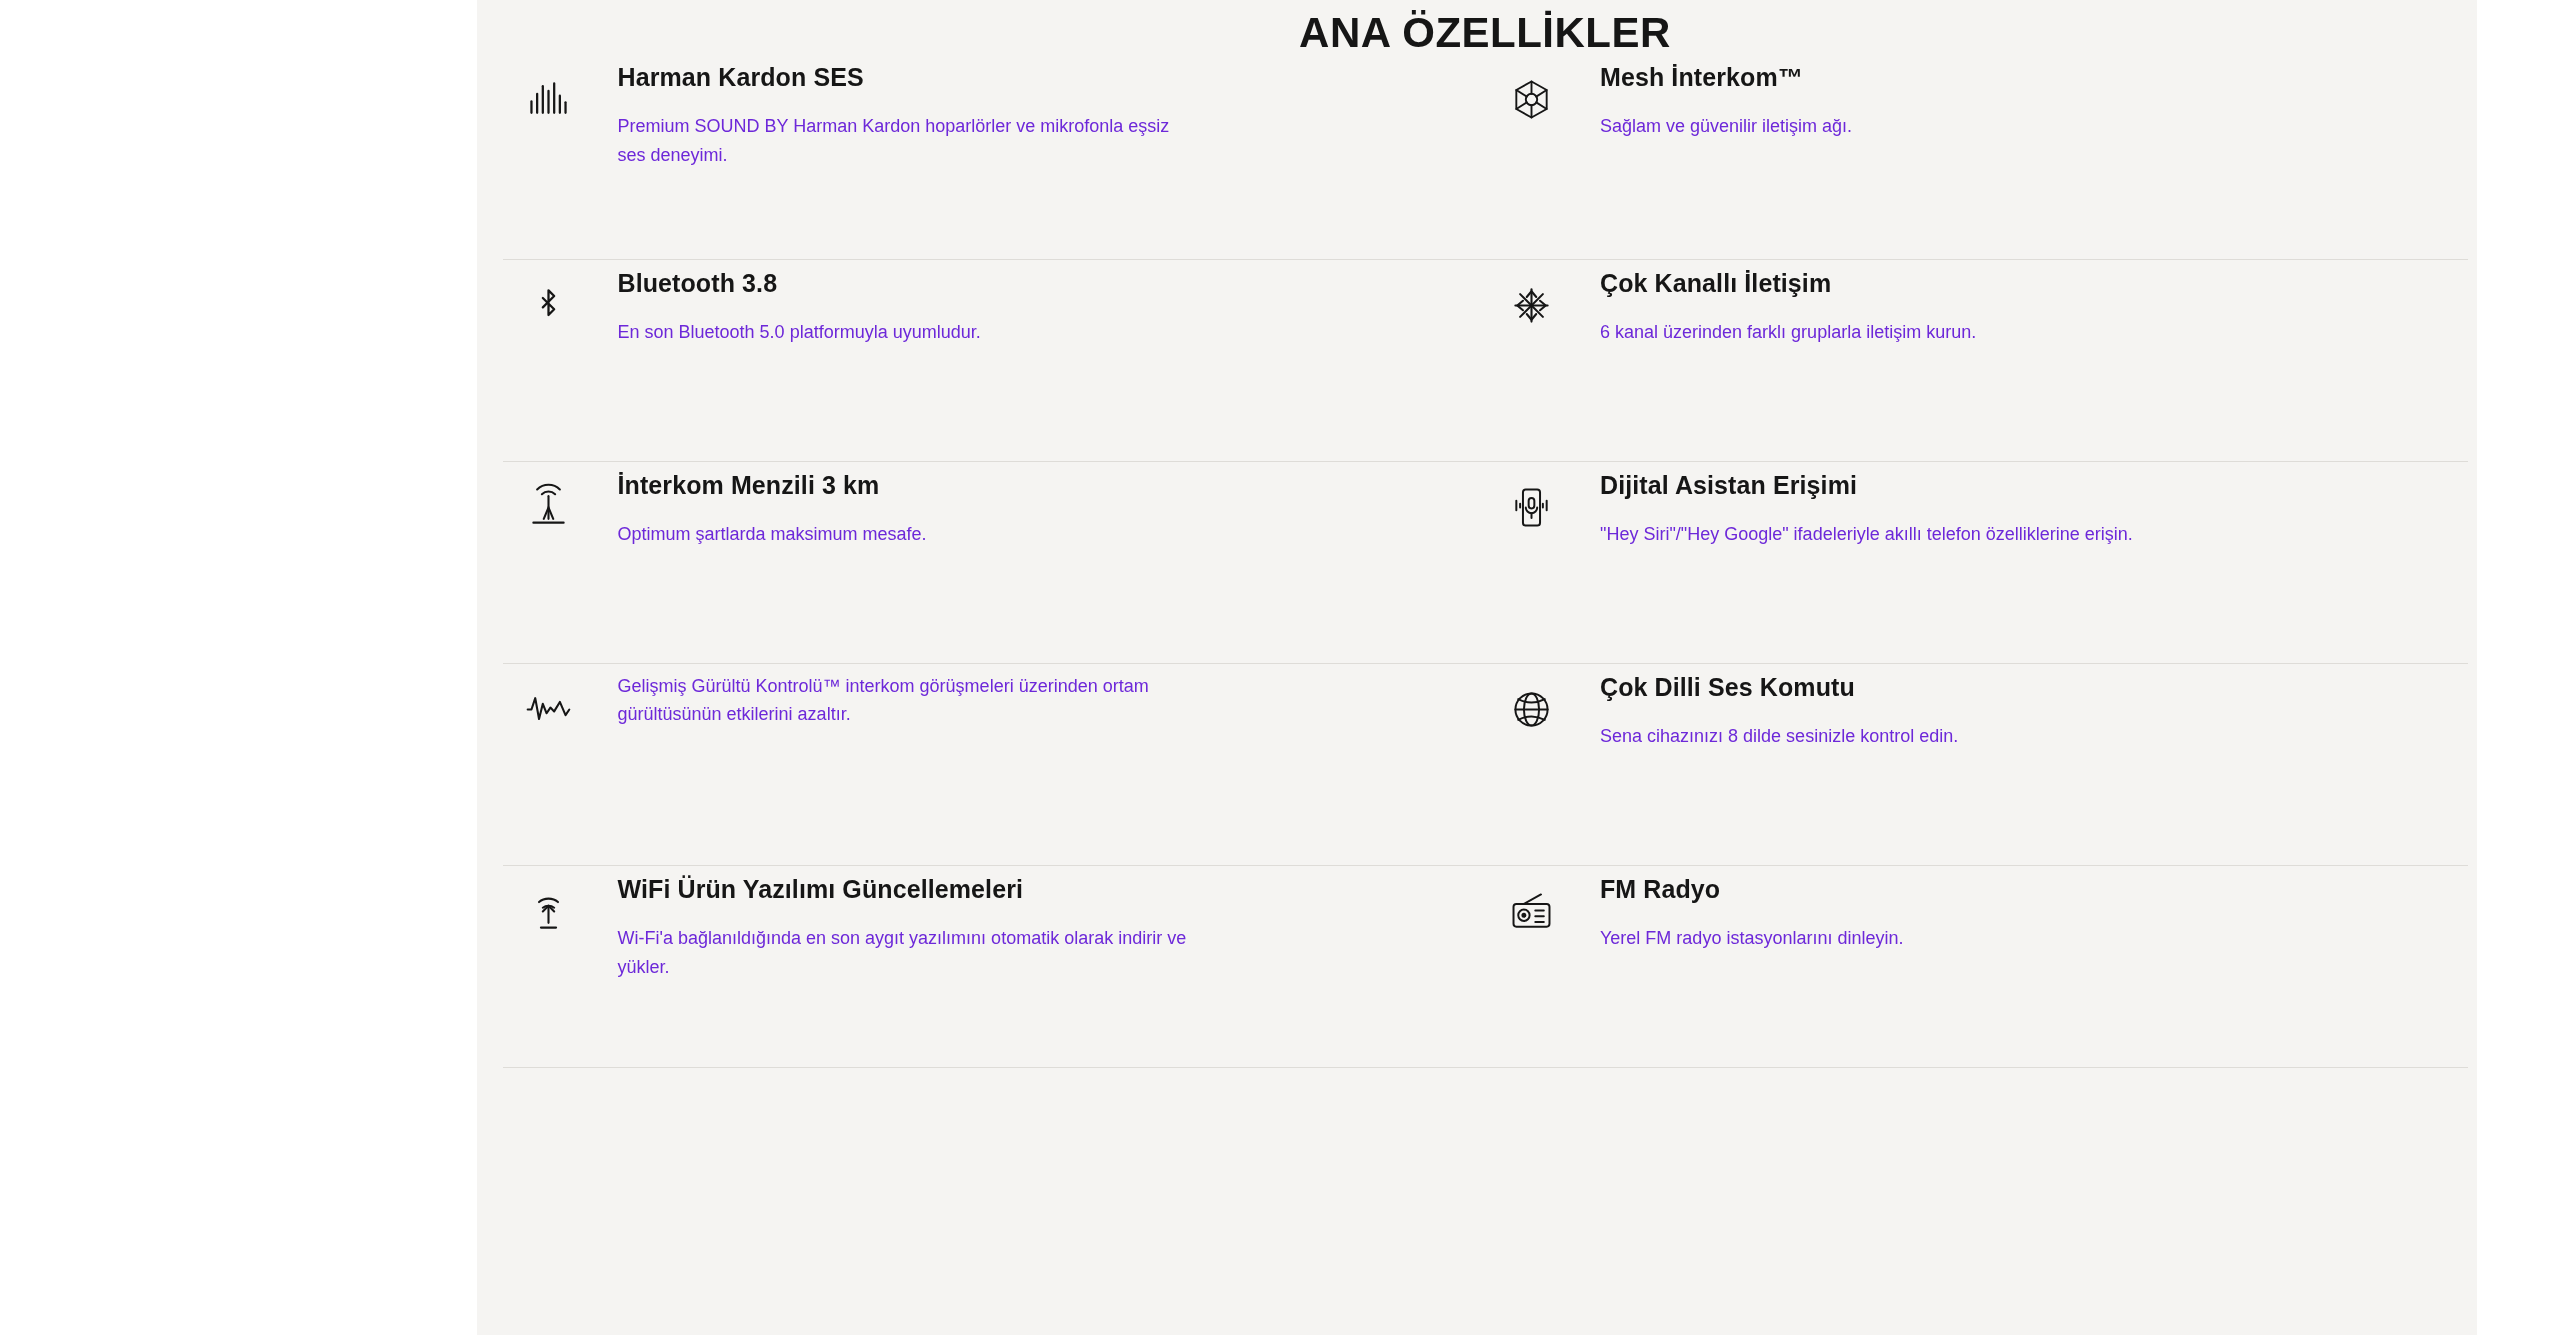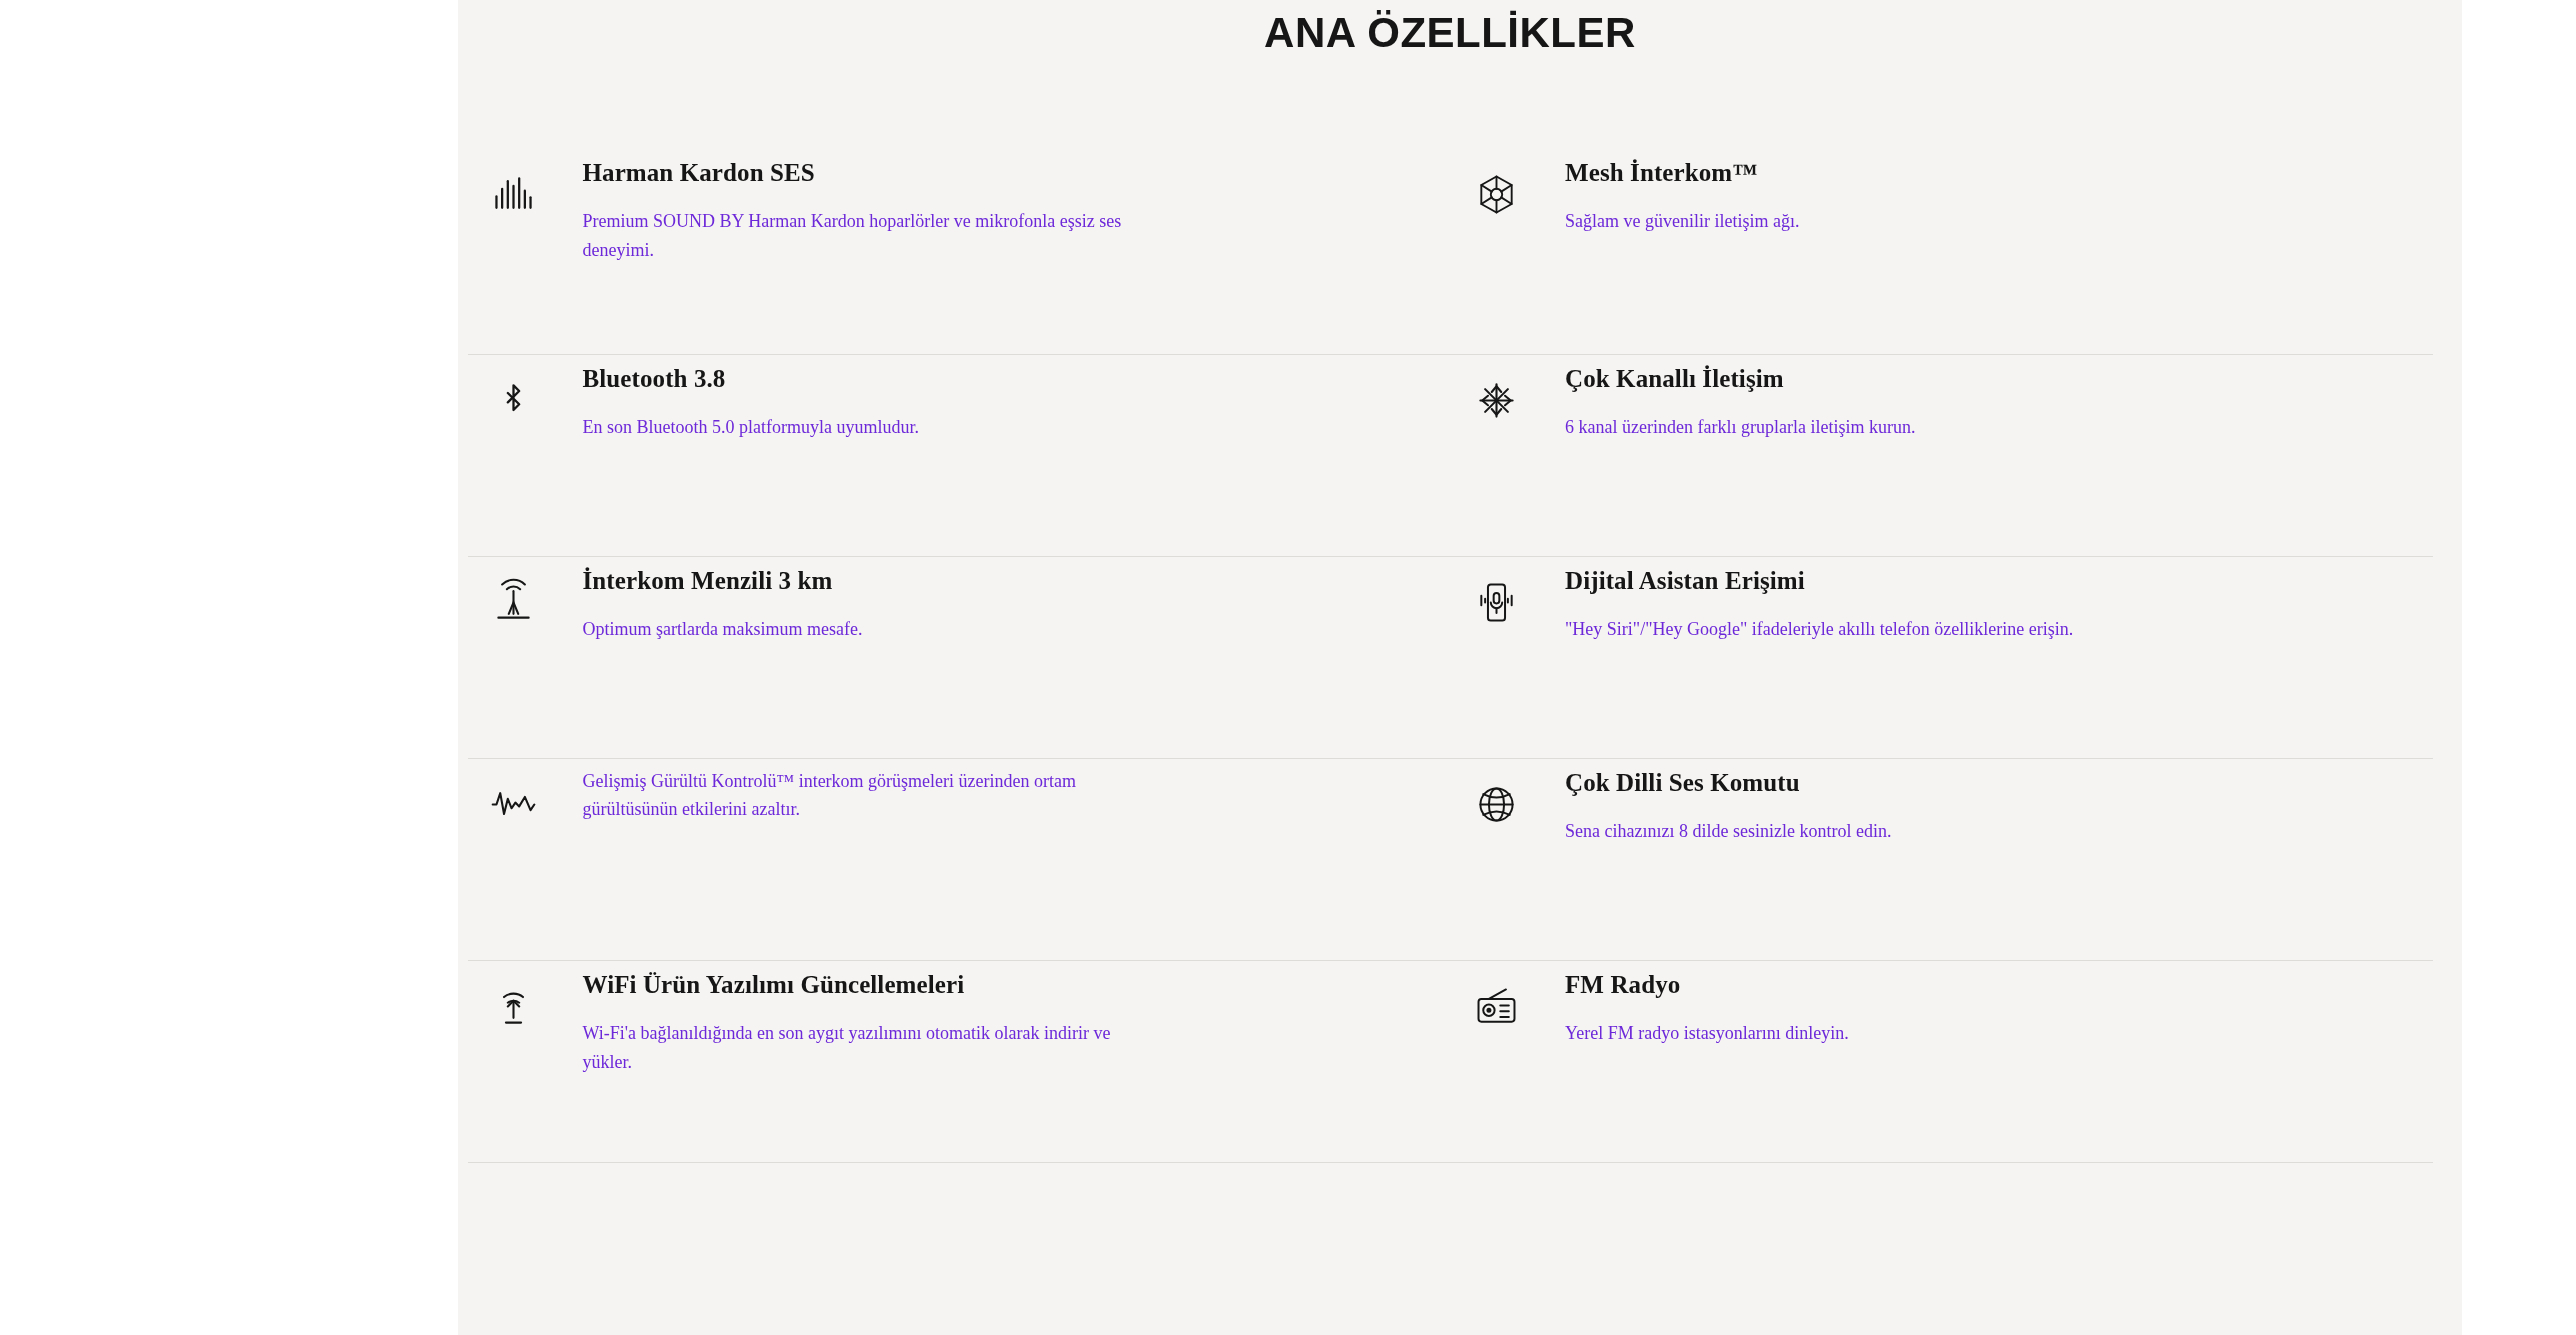--- a/index.html
+++ b/index.html
@@ -23,45 +23,43 @@
     top: 0;
     width: 1.9px;
     height: 1336px;
     background: #ffffff;
   }
   .side-strip.left { left: 0; width: 477px; background: #ffffff; }
   .side-strip.right { left: 2462px; width: 114px; background: #ffffff; }
 
   .content {
     position: absolute;
-    left: 458px;
+    left: 493px;
     top: 0;
     width: 1984px;
     height: 1336px;
     background: #f5f4f2;
   }
 
   .page-title {
     margin: 0;
     padding-top: 7.6px;
     text-align: center;
     font-size: 42px;
     line-height: 1.2;
     letter-spacing: 0.5px;
     font-weight: 700;
     color: #161616;
     font-family: "Liberation Sans", sans-serif;
   }
 
   .grid {
-    margin-top: 95px;
     display: grid;
     grid-template-columns: 1fr 1fr;
     padding: 0 9.5px 0 9.5px;
-    font-family: Liberation Serif, serif;
   }
 
   .col { display: flex; flex-direction: column; }
 
   .feature {
     display: flex;
     align-items: flex-start;
     padding: 3.8px 0 36px 0;
     border-bottom: 1px solid #dedcd8;
     min-height: 202px;

